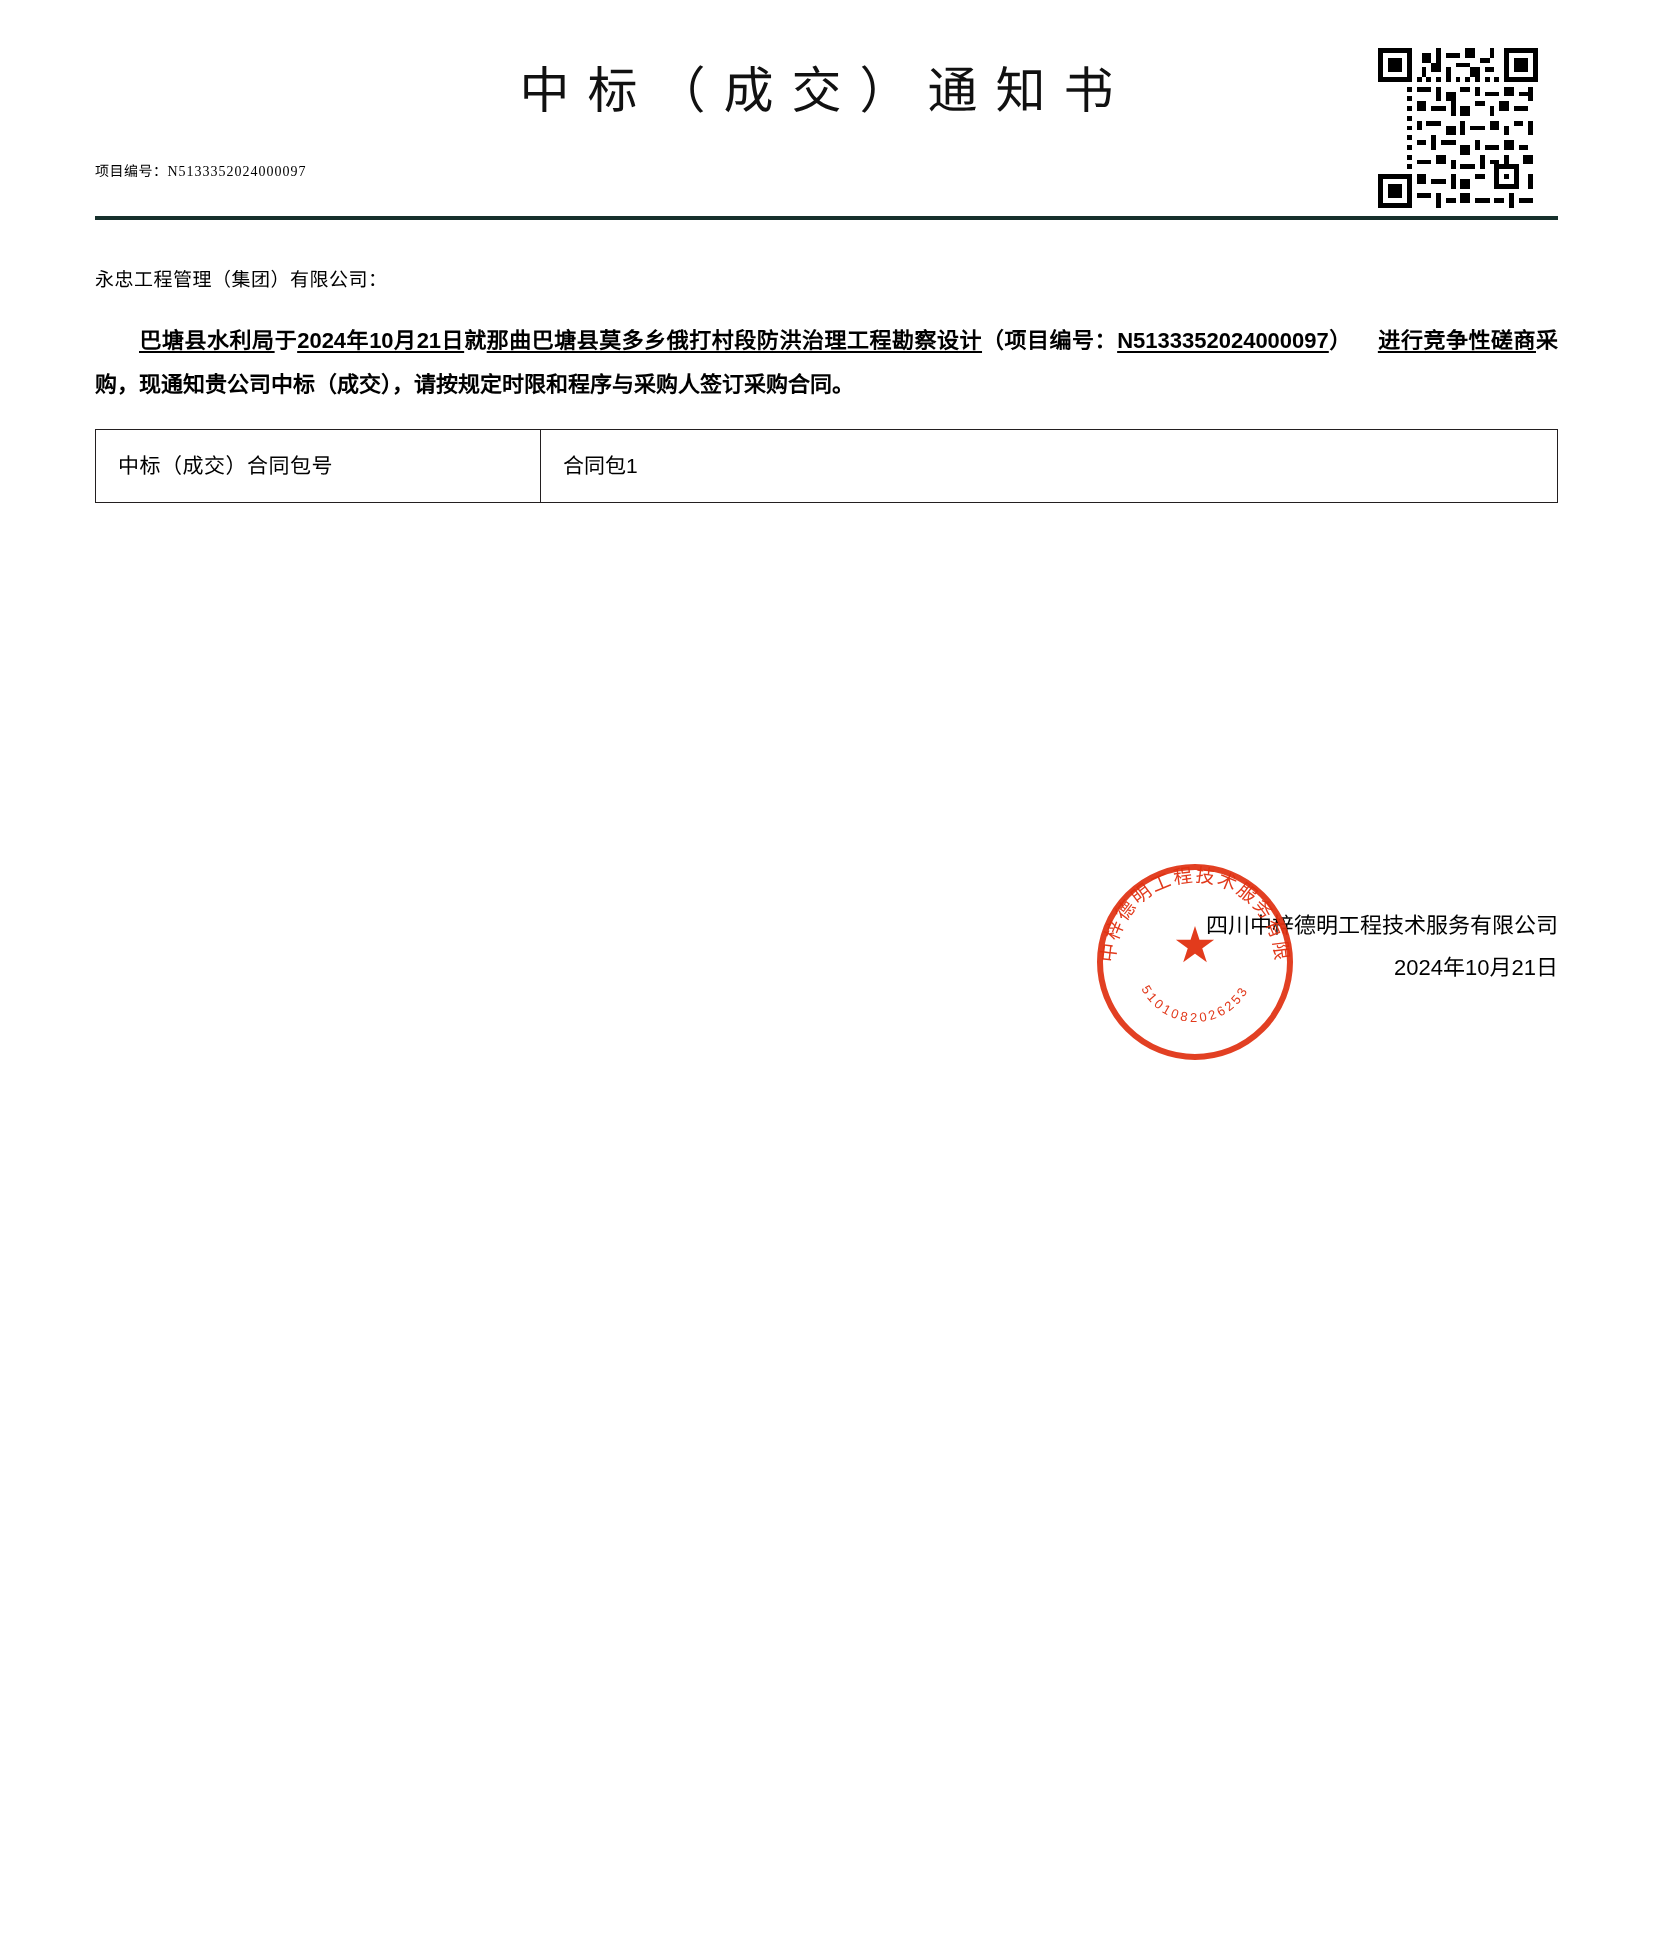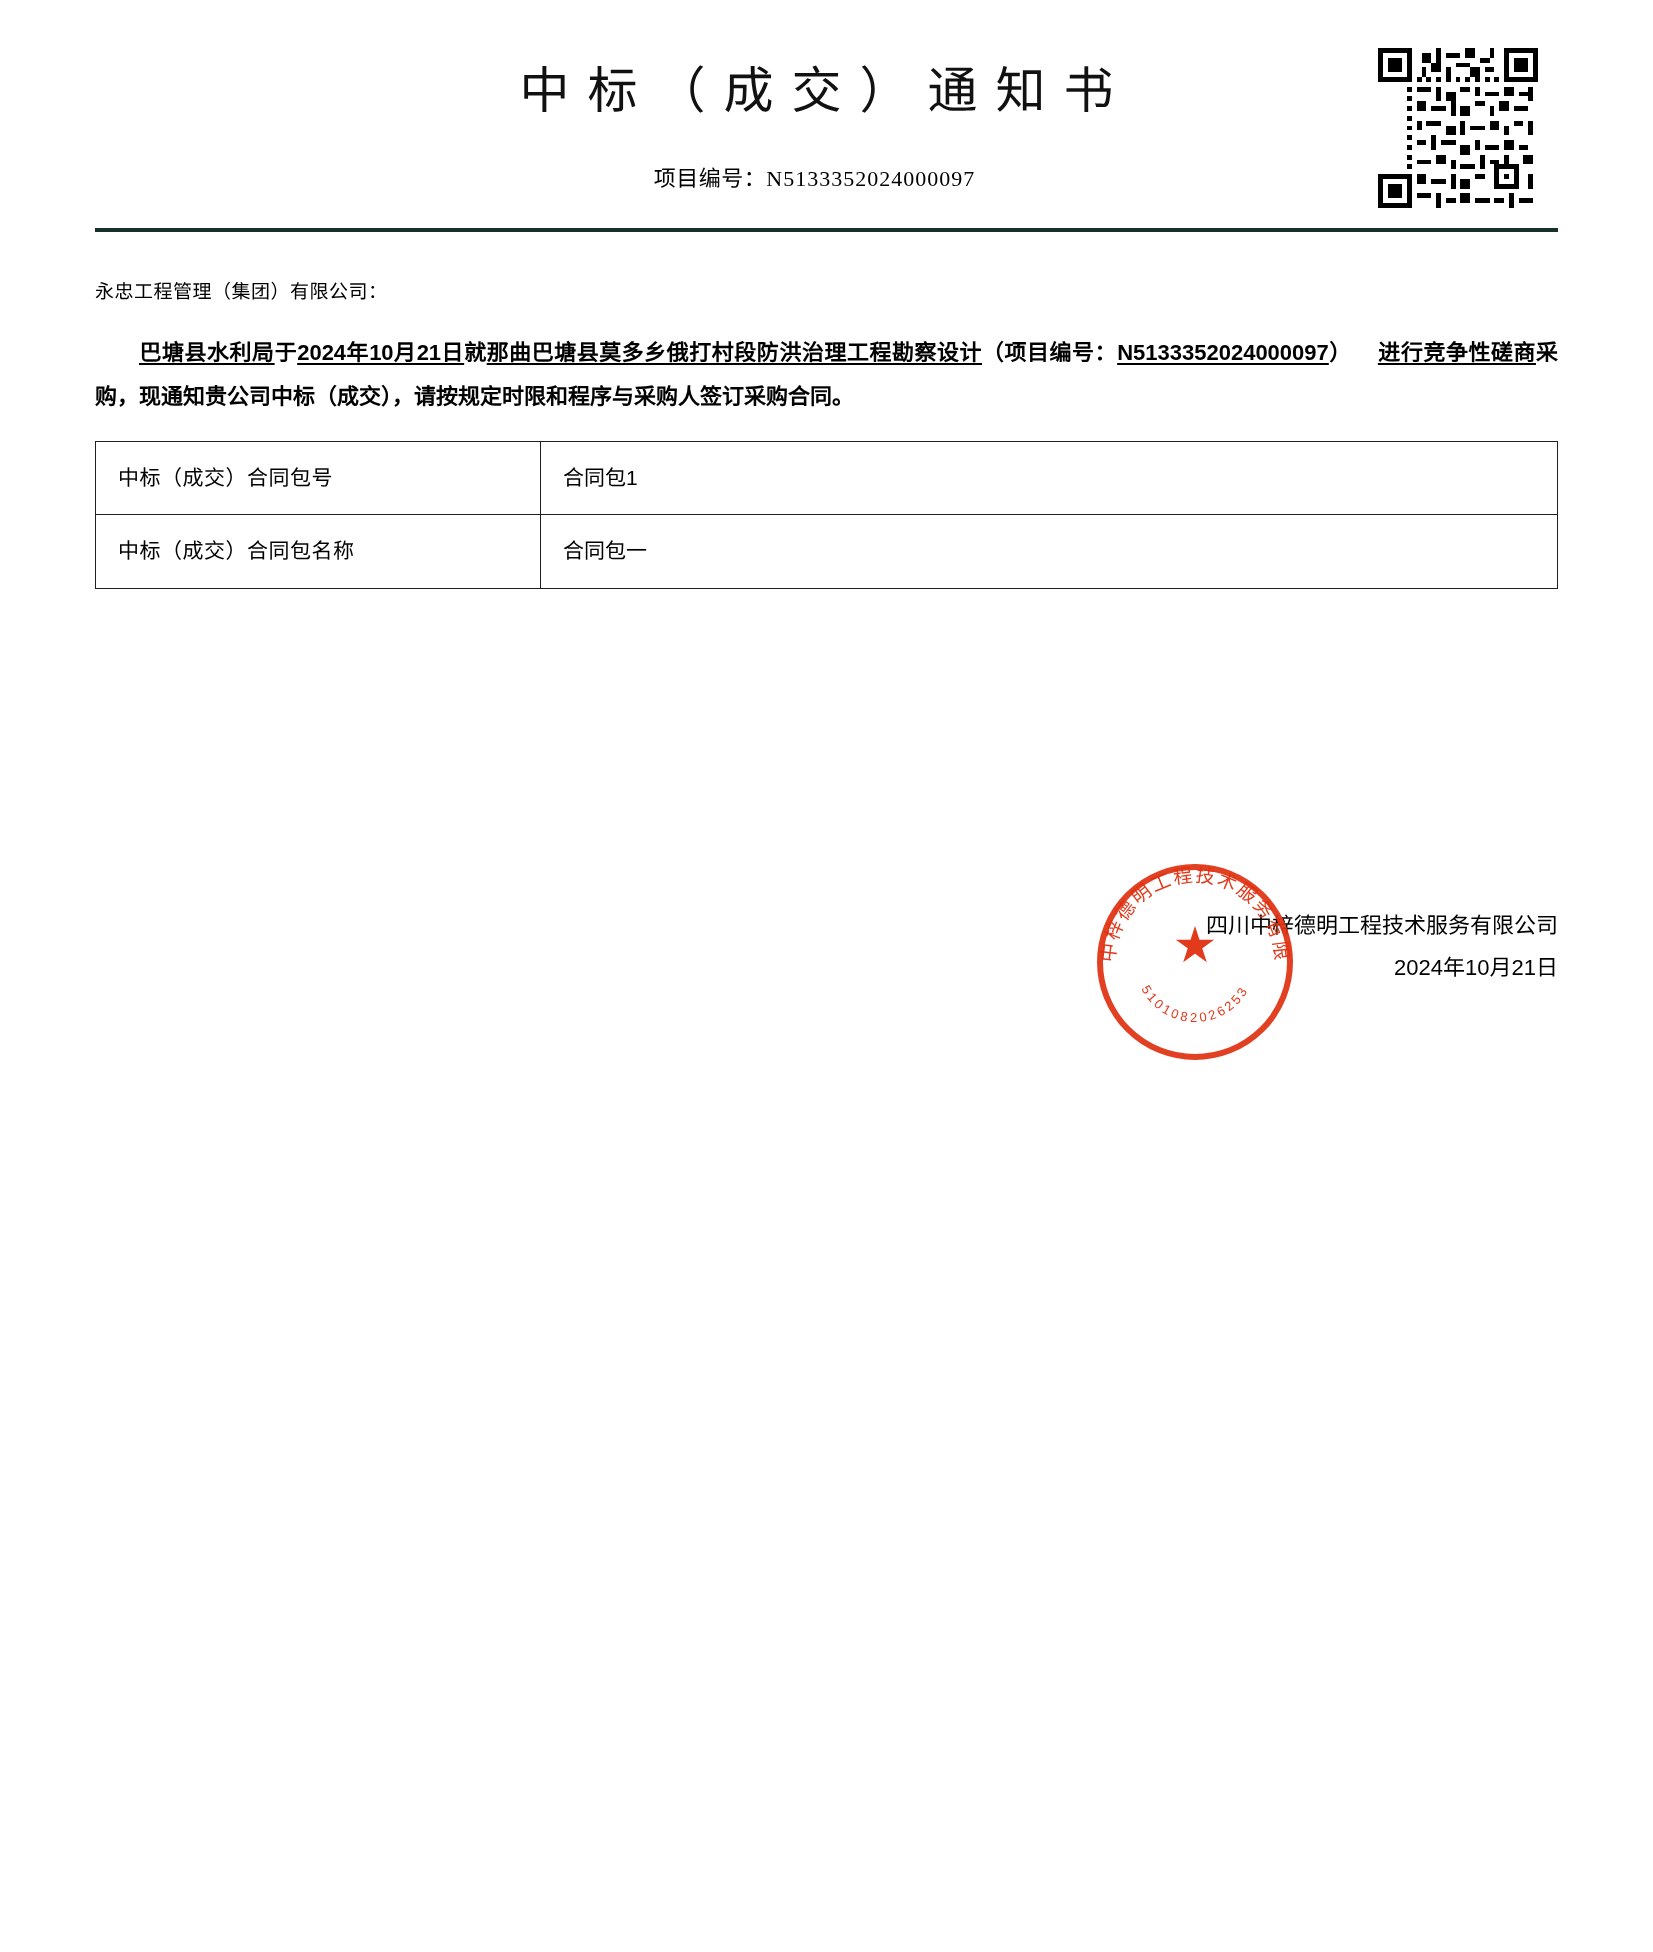--- a/index.html
+++ b/index.html
@@ -34,22 +34,22 @@
     font-size: 50px;
     letter-spacing: 18px;
     font-weight: 500;
     font-family: "Liberation Serif", "DejaVu Serif", serif;
     line-height: 1.35;
     padding-right: 20px;
     padding-left: 18px;
     color: #111;
   }
   .project-no {
-    text-align: center;
-    font-size: 22px;
+    text-align: left;
+    font-size: 14px;
     margin-top: 34px;
     padding-right: 24px;
     letter-spacing: 0.5px;
   }
   .project-no .num {
     font-family: "Liberation Serif", "DejaVu Serif", serif;
     letter-spacing: 1px;
   }
 
   
@@ -272,24 +272,20 @@
   <p class="para">
     <span class="ind"></span><span class="u">巴塘县水利局</span><span>于</span><span class="u">2024年10月21日</span><span>就</span><span class="u">那曲巴塘县莫多乡俄打村段防洪治理工程勘察设计</span><span>（项目编号：</span><span class="u">N5133352024000097</span><span>）</span><span class="gap"></span><span class="u">进行竞争性磋商</span><span>采购，现通知贵公司中标（成交），请按规定时限和程序与采购人签订采购合同。</span>
   </p>
 
   <table class="info">
     <tbody>
       <tr>
         <td class="label">中标（成交）合同包号</td>
         <td>合同包1</td>
       </tr>
-      <tr>
-        <td class="label">中标（成交）合同包名称</td>
-        <td>合同包一</td>
-      </tr>
     </tbody>
   </table>
 
   <div class="sign-block">
     <div>四川中梓德明工程技术服务有限公司</div>
     <div>2024年10月21日</div>
   </div>
 
   <div class="seal">
     <svg viewBox="0 0 212 212" width="212" height="212" aria-hidden="true">

